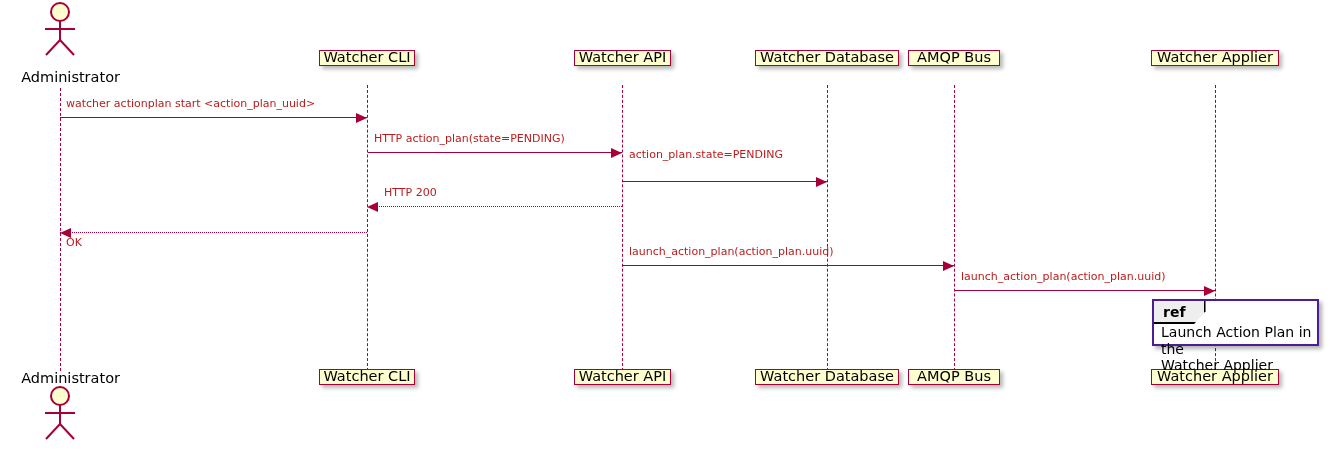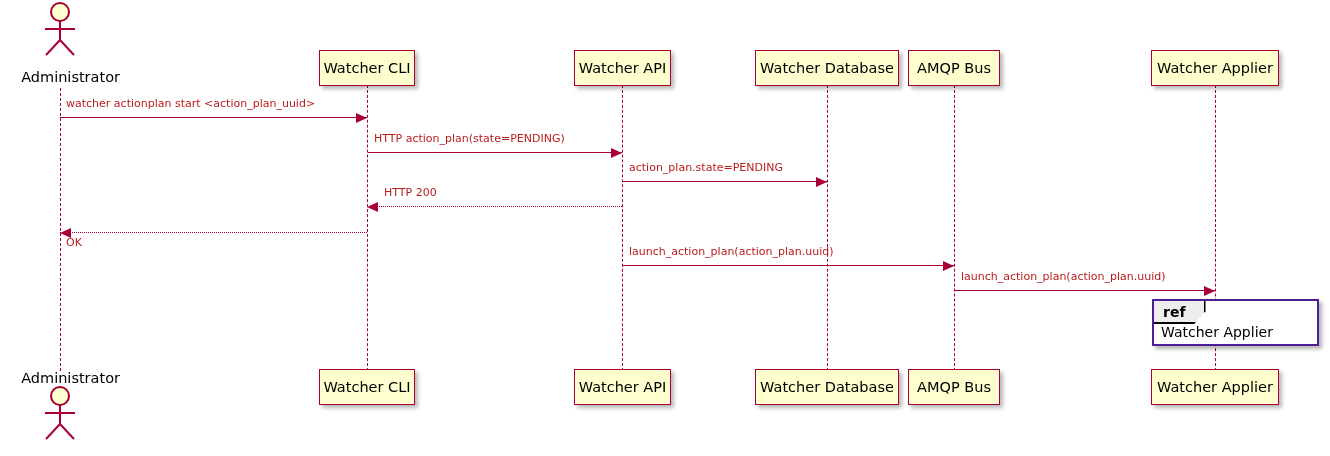--- a/index.html
+++ b/index.html
@@ -22,23 +22,23 @@
     border-left:1.5px dashed #A80036;
   }
   
   .pbox{
     position:absolute;
     box-sizing:border-box;
     background:#FEFECE;
     border:1.5px solid #A80036;
     box-shadow:3px 3px 4px rgba(0,0,0,0.28);
     display:flex;
-    align-items:center;
+    align-items:flex-end;
     justify-content:center;
-    height:36px;
+    height:16px;
     font-size:14.5px;
     color:#000000;
     white-space:nowrap;
     padding:0 10px;
   }
   
   .actor{position:absolute;}
   .actor svg{display:block;overflow:visible;}
   .actor-label{
     position:absolute;
@@ -182,37 +182,38 @@
 
   <div id="messages">
       <div class="msg-line" style="left: 60px; width: 307px; top: 117px;"></div>
       <div class="arrowhead right" style="top: 113px; left: 356px;"></div>
       <div class="msg-label" style="left: 66px; top: 97px;">watcher actionplan start &lt;action_plan_uuid&gt;</div>
       <div class="msg-line" style="left: 368px; width: 254px; top: 152px;"></div>
       <div class="arrowhead right" style="top: 148px; left: 611px;"></div>
       <div class="msg-label" style="left: 374px; top: 132px;">HTTP action_plan(state=PENDING)</div>
       <div class="msg-line" style="left: 623px; width: 204px; top: 181px;"></div>
       <div class="arrowhead right" style="top: 177px; left: 816px;"></div>
-      <div class="msg-label" style="left: 629px; top: 161px; text-align: right;">action_plan.state=PENDING</div>
+      <div class="msg-label" style="left: 629px; top: 148px; text-align: right;">action_plan.state=PENDING</div>
       <div class="msg-line dotted" style="left: 367px; width: 255px; top: 206px;"></div>
       <div class="arrowhead left" style="top: 202px; left: 367px;"></div>
       <div class="msg-label" style="left: 384px; top: 186px;">HTTP 200</div>
       <div class="msg-line dotted" style="left: 60px; width: 307px; top: 232px;"></div>
       <div class="arrowhead left" style="top: 228px; left: 60px;"></div>
       <div class="msg-label" style="left: 66px; top: 212px; margin-top: 24px;">OK</div>
       <div class="msg-line" style="left: 623px; width: 331px; top: 265px;"></div>
       <div class="arrowhead right" style="top: 261px; left: 943px;"></div>
       <div class="msg-label" style="left: 629px; top: 245px;">launch_action_plan(action_plan.uuid)</div>
       <div class="msg-line" style="left: 955px; width: 260px; top: 290px;"></div>
       <div class="arrowhead right" style="top: 286px; left: 1204px;"></div>
       <div class="msg-label" style="left: 961px; top: 270px;">launch_action_plan(action_plan.uuid)</div>
     </div>
 
   <div class="ref-box" id="ref-box" style="left: 1152px; top: 299px; width: 167px; height: 47px;">
     <div class="ref-tab">
       <span>ref</span>
     </div>
     <div class="ref-body">
+      <div>Launch Action Plan in the</div>
       <div>Watcher Applier</div>
     </div>
   </div>
 
 </div>
 
 </body></html>

